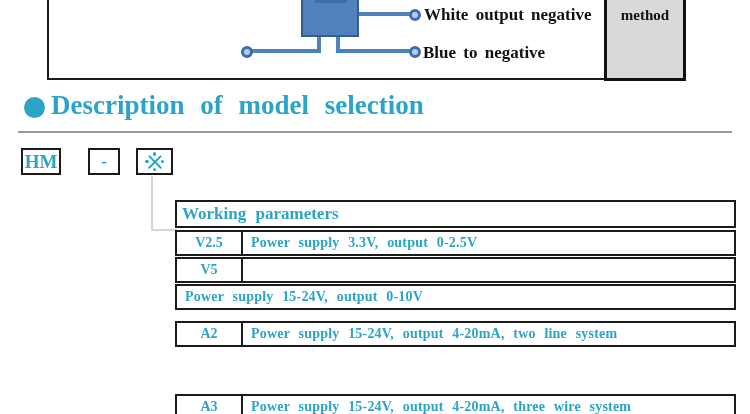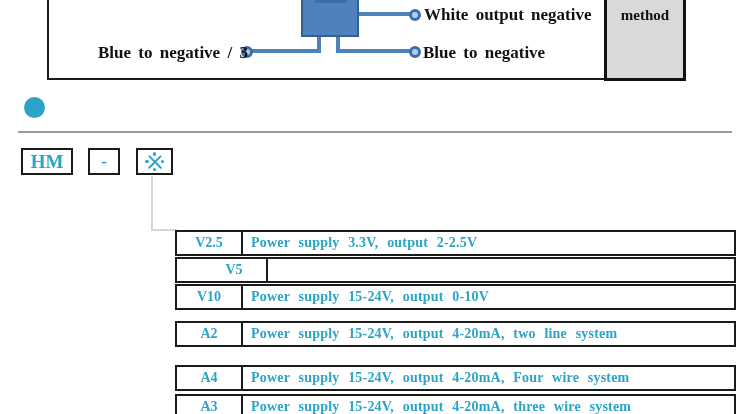--- a/index.html
+++ b/index.html
@@ -30,21 +30,21 @@
   .heading-title { position:absolute; left:51px; top:90px; font-size:27px; font-weight:bold;
                    color:var(--accent,#2ba4c8); white-space:nowrap; word-spacing:9px; }
   .heading-rule { position:absolute; left:18px; top:131px; width:714px; height:2px;
                   background:#9b9b9b; }
 
   
   .code-box { position:absolute; top:148px; height:27px;
               border:2.5px solid var(--border_dark,#1a1a1a);
               display:flex; align-items:center; justify-content:center;
               color:var(--accent,#2ba4c8); font-weight:bold; background:#fff; }
-  .code-hm   { left:21px;  width:52px; font-size:19px; }
+  .code-hm   { left:21px;  width:40px; font-size:19px; }
   .code-dash { left:88px;  width:32px; font-size:17px; }
   .code-wild { left:136px; width:37px; }
 
   
   .refmark { position:relative; width:18px; height:18px; }
   .refmark .bar { position:absolute; left:0; top:8px; width:18px; height:2.4px;
                   background:var(--accent,#2ba4c8); border-radius:1px; }
   .refmark .b1 { transform:rotate(45deg); }
   .refmark .b2 { transform:rotate(-45deg); }
   .refmark .dot { position:absolute; width:3.6px; height:3.6px; border-radius:50%;
@@ -63,21 +63,21 @@
                 border:2px solid var(--border_dark,#1a1a1a); background:#fff;
                 display:flex; align-items:center; padding-left:5px;
                 color:var(--accent,#2ba4c8); font-weight:bold; font-size:17px; word-spacing:5px; }
   .tbl-row { position:absolute; left:175px; width:561px; height:26px;
              border:2px solid var(--border_dark,#1a1a1a); background:#fff;
              display:flex; color:var(--accent,#2ba4c8); font-weight:bold; font-size:14px; }
   .tbl-row .code { width:66px; border-right:2px solid var(--border_dark,#1a1a1a);
                    display:flex; align-items:center; justify-content:center; }
   .tbl-row .desc { flex:1; display:flex; align-items:center; padding-left:8px;
                    white-space:nowrap; word-spacing:5px; letter-spacing:.2px; overflow:hidden; }
-  .r0 { top:230px; } .r1 { top:257px;padding-left:25px; } .r2 { top:284px; }
+  .r0 { top:230px; } .r1 { top:257px; } .r2 { top:284px; }
   .r3 { top:300px;margin-top:21px; } .r4 { top:354px;margin-top:40px; } .r5 { top:365px; }
 </style>
 </head>
 <body>
 
 <div class="page">
 
   <div class="diag-frame"></div>
 
   <div class="sensor-box">
@@ -88,62 +88,58 @@
   <div class="wire" style="left:317px; top:37px; width:4px; height:15px;"></div>
   <div class="wire" style="left:336px; top:37px; width:4px; height:15px;"></div>
   <div class="wire" style="left:250px; top:49px; width:71px; height:4px;"></div>
   <div class="wire" style="left:336px; top:49px; width:76px; height:4px;"></div>
 
   <div class="node" style="left:409px; top:9px;"></div>
   <div class="node" style="left:241px; top:46px;"></div>
   <div class="node" style="left:409px; top:46px;"></div>
 
   <span class="diag-label" style="left:424px; top:5px;">White output negative</span>
-  <span class="diag-label" style="left:98px; top:43px;">Blue to negative / 3</span>
   <span class="diag-label" style="left:423px; top:43px;">Blue to negative</span>
 
   <div class="method-box">method</div>
 
   <div class="heading-bullet"></div>
+  <div class="heading-title">Description of model selection</div>
   <div class="heading-rule"></div>
 
   <div class="code-box code-hm">HM</div>
   <div class="code-box code-dash">-</div>
   <div class="code-box code-wild" title="※">
     <span class="refmark">
       <span class="bar b1"></span>
         <span class="bar b2"></span>
       <span class="dot d-top"></span>
         <span class="dot d-bottom"></span>
       <span class="dot d-left"></span>
         <span class="dot d-right"></span>
     </span>
   </div>
 
   <div class="conn-v"></div>
   <div class="conn-h"></div>
 
+  <div class="tbl-header">Working parameters</div>
 
   <div class="tbl-row r0">
     <div class="code">V2.5</div>
-    <div class="desc">Power supply 3.3V, output 2-2.5V</div>
+    <div class="desc">Power supply 3.3V, output 0-2.5V</div>
   </div>
   <div class="tbl-row r1">
     <div class="code">V5</div>
   </div>
   <div class="tbl-row r2">
-    <div class="code">V10</div>
     <div class="desc">Power supply 15-24V, output 0-10V</div>
   </div>
   <div class="tbl-row r3">
     <div class="code">A2</div>
     <div class="desc">Power supply 15-24V, output 4-20mA, two line system</div>
   </div>
   <div class="tbl-row r4">
     <div class="code">A3</div>
     <div class="desc">Power supply 15-24V, output 4-20mA, three wire system</div>
   </div>
-  <div class="tbl-row r5">
-    <div class="code">A4</div>
-    <div class="desc">Power supply 15-24V, output 4-20mA, Four wire system</div>
-  </div>
 
 </div>
 
 </body></html>

